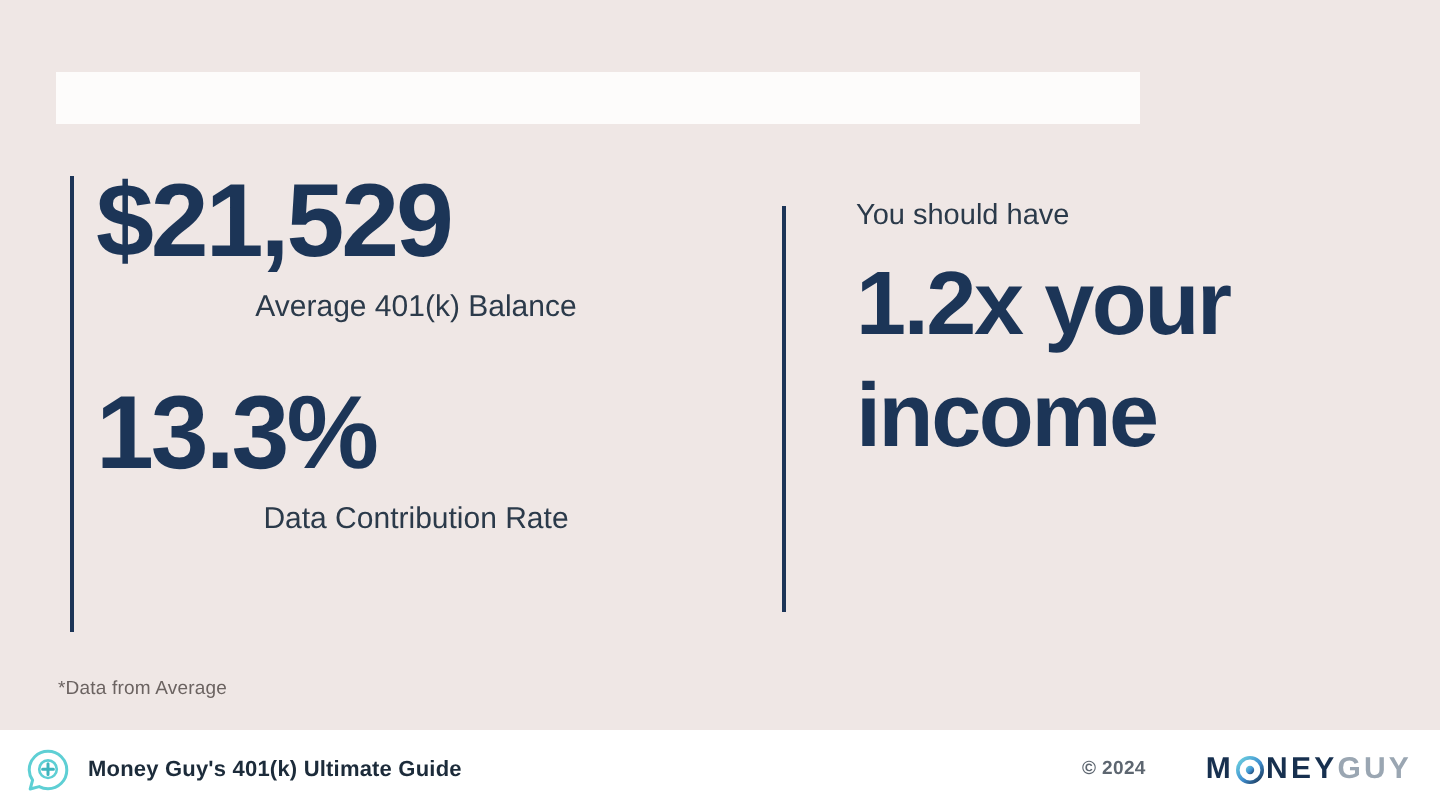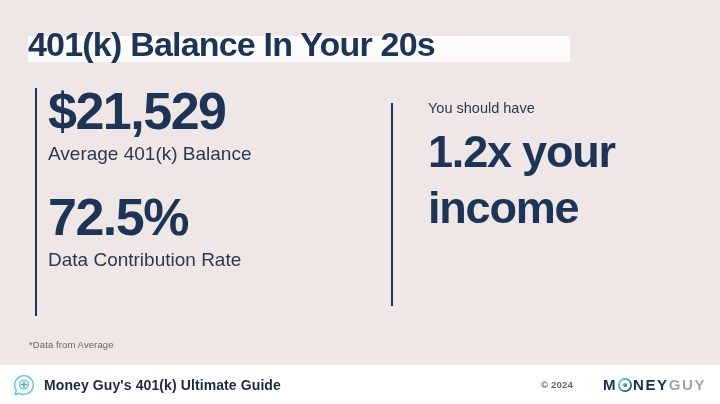--- a/index.html
+++ b/index.html
@@ -67,26 +67,27 @@
   
   .stat-value {
     font-size: 52px;
     font-weight: bold;
     color: #1c3557;
     letter-spacing: -1.5px;
     line-height: 58px;
     white-space: nowrap;
   }
   .stat-label {
-    font-size: 19px;
+    font-size: 15px;
     font-weight: 500;
     color: #2b3a4a;
     line-height: 20px;
     margin-top: 4px;
     white-space: nowrap;
+    text-align: center;
   }
   .stat-block-2 { margin-top: 24px; }
 
   
   .lede {
     font-size: 14.5px;
     font-weight: 500;
     color: #2b3a4a;
     line-height: 20px;
     white-space: nowrap;
@@ -138,21 +139,21 @@
     margin-left: 13px;
   }
   .guide-icon {
     width: 22px;
     height: 22px;
     flex: 0 0 22px;
     margin-right: 9px;
     display: block;
   }
   .footer-title {
-    font-size: 14px;
+    font-size: 11px;
     font-weight: bold;
     color: #1c2b3a;
     letter-spacing: 0.1px;
     white-space: nowrap;
   }
   .footer-right {
     margin-left: auto;
     margin-right: 14px;
     display: flex;
     align-items: center;
@@ -184,33 +185,30 @@
     display: inline-block;
     vertical-align: middle;
   }
 </style>
 </head>
 <body>
 
 <div id="infographic">
 
   <div class="title-highlight"></div>
-  <div class="title-wrap">
-    <div class="title-text">401(k) Balance In Your 20s</div>
-  </div>
 
   <div class="col-rule rule-left"></div>
 
   <div class="col col-left">
     <div class="stat-block">
       <div class="stat-value">$21,529</div>
       <div class="stat-label">Average 401(k) Balance</div>
     </div>
     <div class="stat-block stat-block-2">
-      <div class="stat-value">72.5%</div>
+      <div class="stat-value">13.3%</div>
       <div class="stat-label">Data Contribution Rate</div>
     </div>
   </div>
 
   <div class="col-rule rule-right"></div>
 
   <div class="col col-right">
     <div class="lede">You should have</div>
     <div class="headline">
       <div class="headline-line">1.2x your</div>

